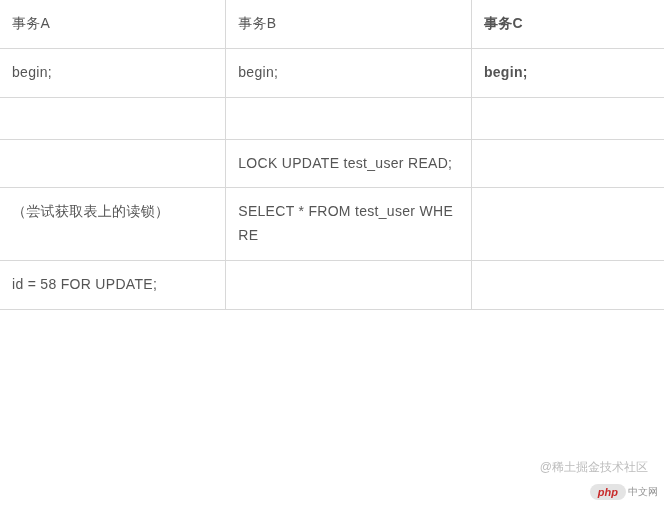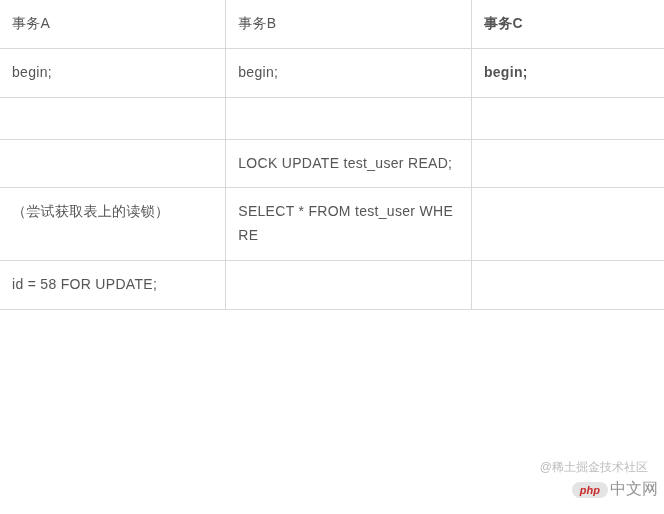--- a/index.html
+++ b/index.html
@@ -65,21 +65,21 @@
       padding: 2px 8px;
       position: relative;
     }
     .php-text {
       font-size: 11px;
       font-weight: 600;
       color: #c92b2b;
       font-style: italic;
     }
     .php-label {
-      font-size: 16px;
+      font-size: 10px;
       color: #808080;
       opacity: 0.85;
     }
     .juejin-label {
       position: absolute;
       right: 16px;
       bottom: 38px;
       font-size: 12px;
       color: #a0a0a0;
       opacity: 0.7;

